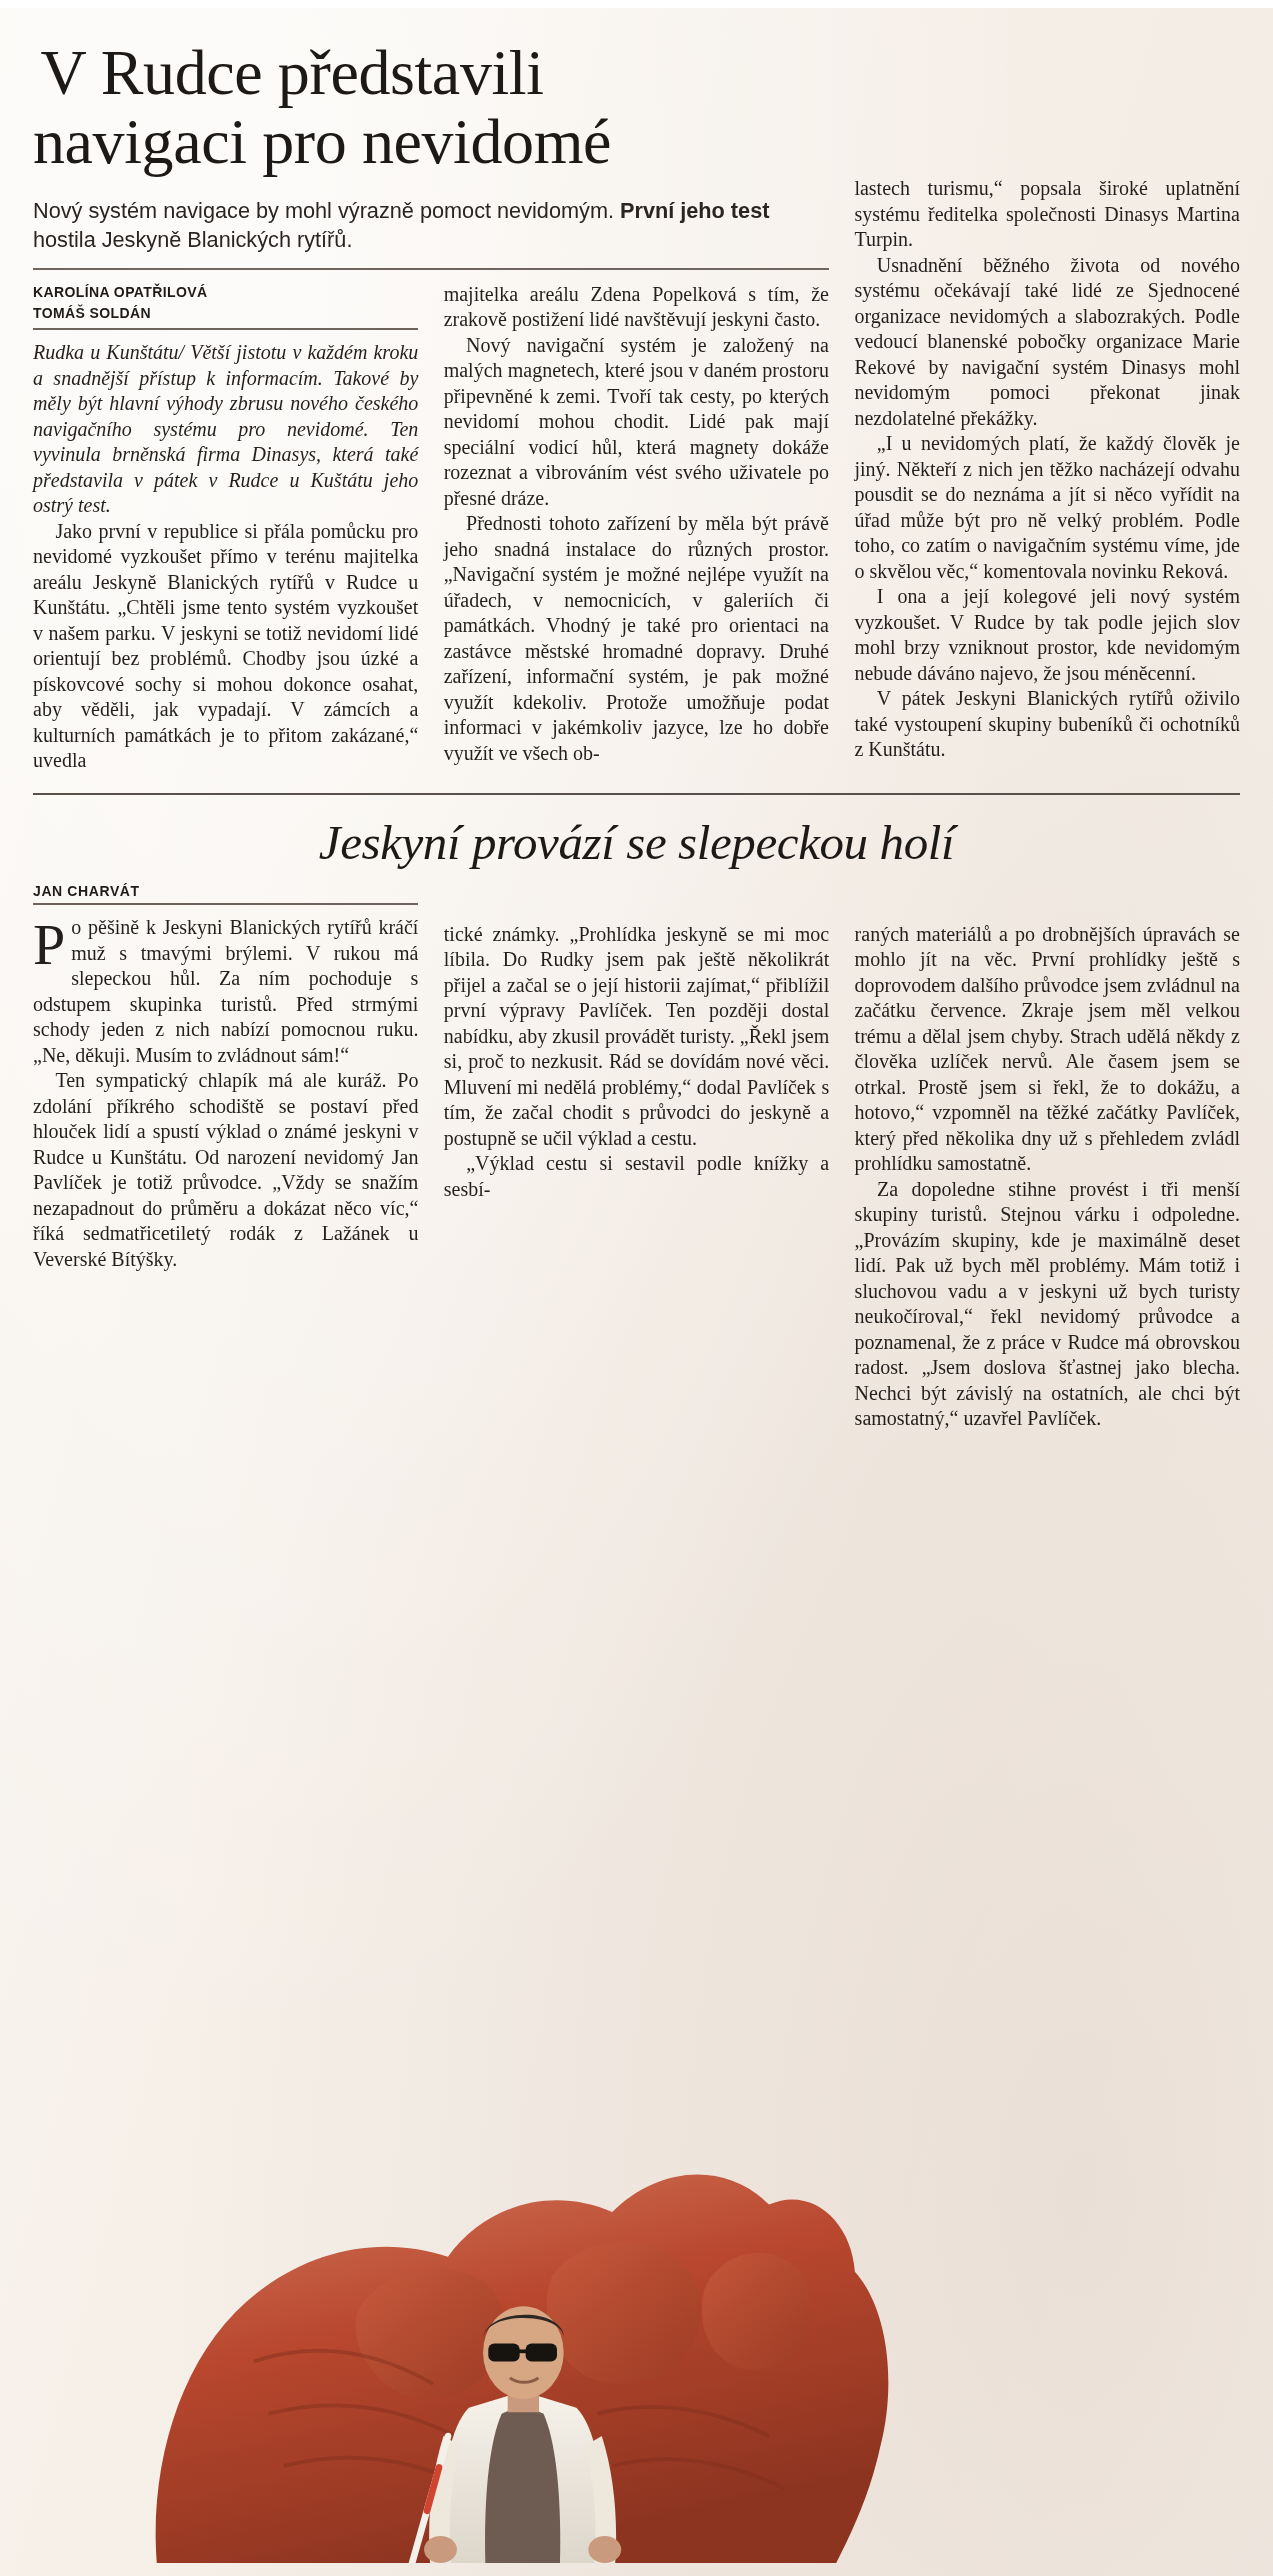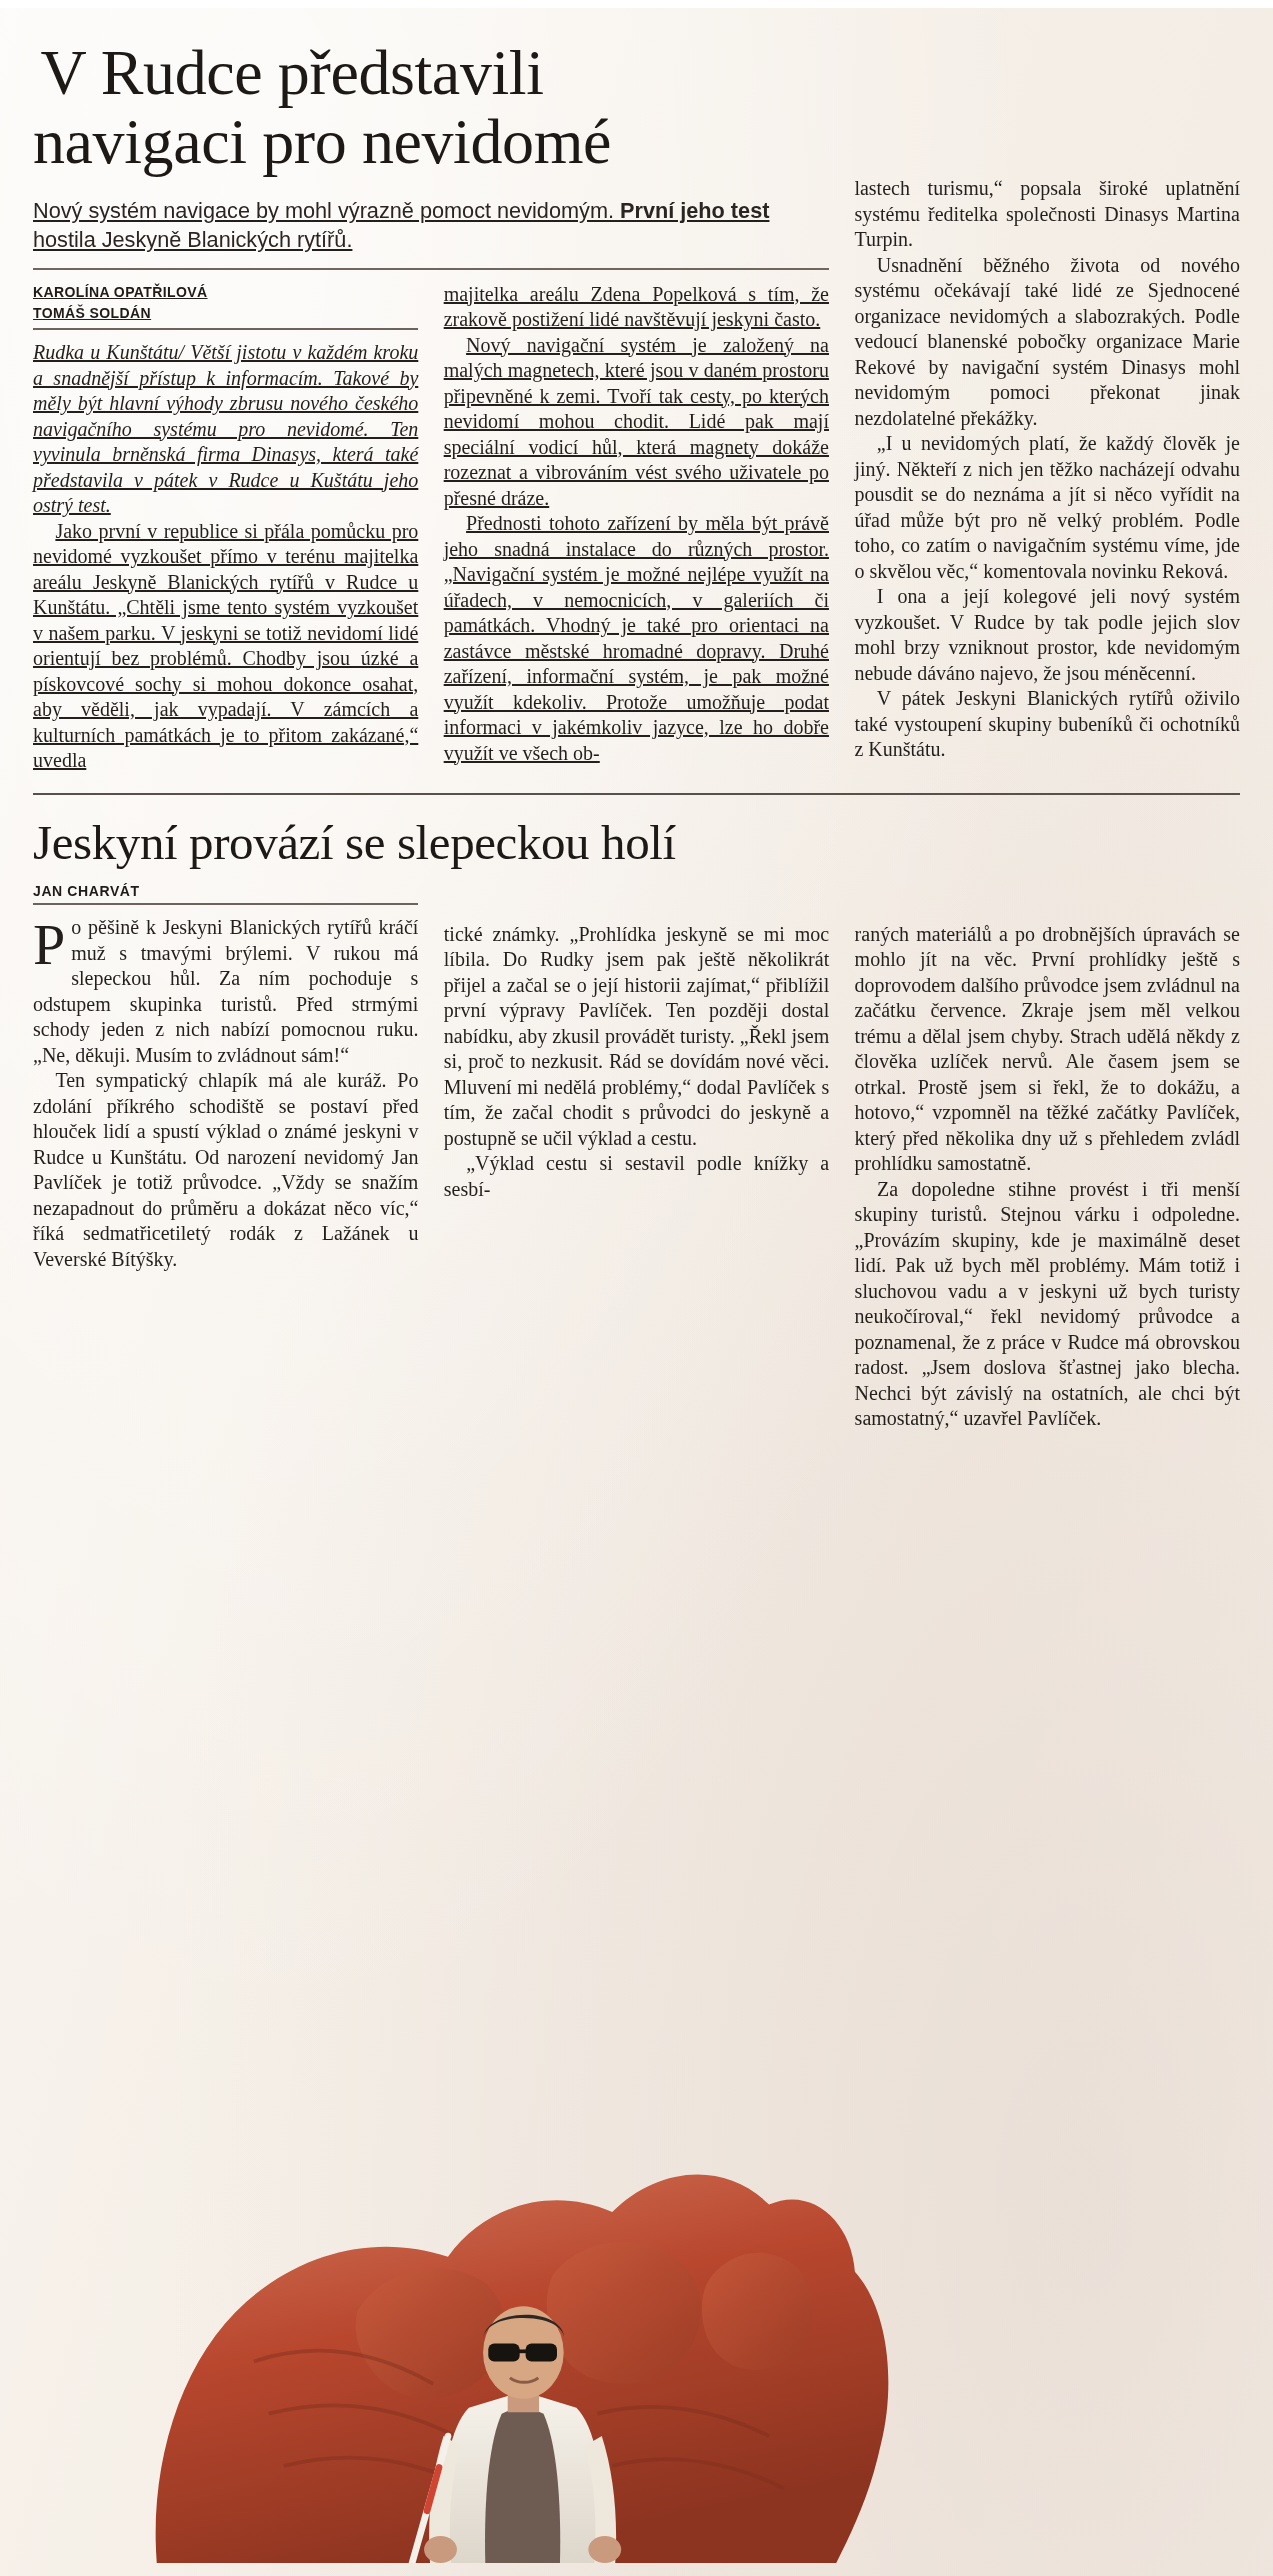--- a/index.html
+++ b/index.html
@@ -105,39 +105,41 @@
     -webkit-hyphens: auto;
   }
   p.body.first { text-indent: 0; }
 
   
   .top-grid {
     display: flex;
     gap: 25.4px;
     align-items: flex-start;
   }
-  .deck-wrap { width: 796px; text-decoration: underline; }
+  .deck-wrap { width: 796px; }
   .topright { width: 386px; }
   .topright p.body { text-indent: 22.4px; }
   .topright p.body.first { text-indent: 0; }
 
   .sep-wide {
     margin: 19.4px 0 0 0;
     height: 2.2px;
     background: #58514b;
   }
 
   
   .headline2 {
     margin: 21px 0 0 0;
     font-size: 49px;
     line-height: 1.12;
     font-weight: normal;
+    text-align: center;
     color: #1d1916;
     letter-spacing: -0.4px;
+    font-style: italic;
   }
   .byline2 {
     font-family: "Liberation Sans", sans-serif;
     font-size: 14px;
     font-weight: bold;
     letter-spacing: 0.6px;
     color: #1f1b18;
   }
   .dropcap-p {
     position: relative;

